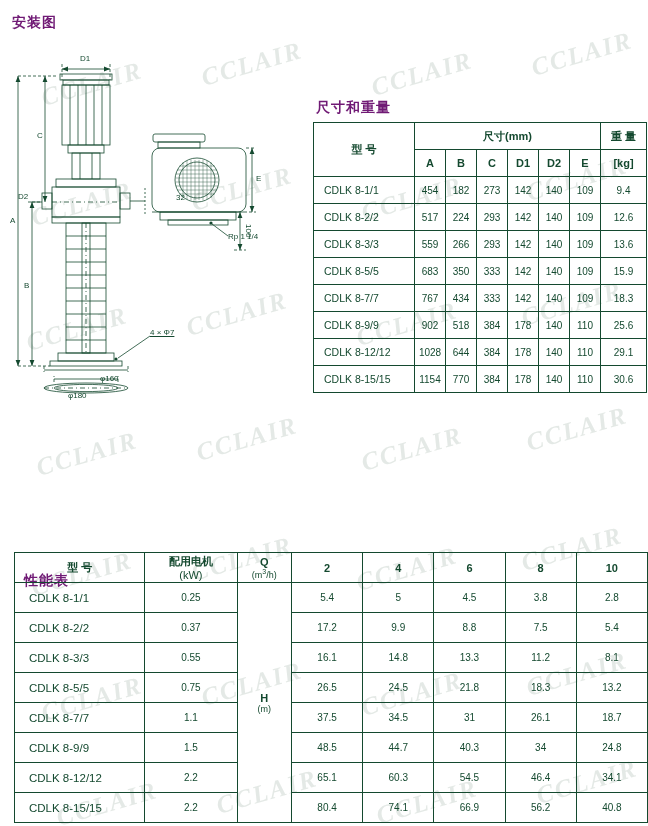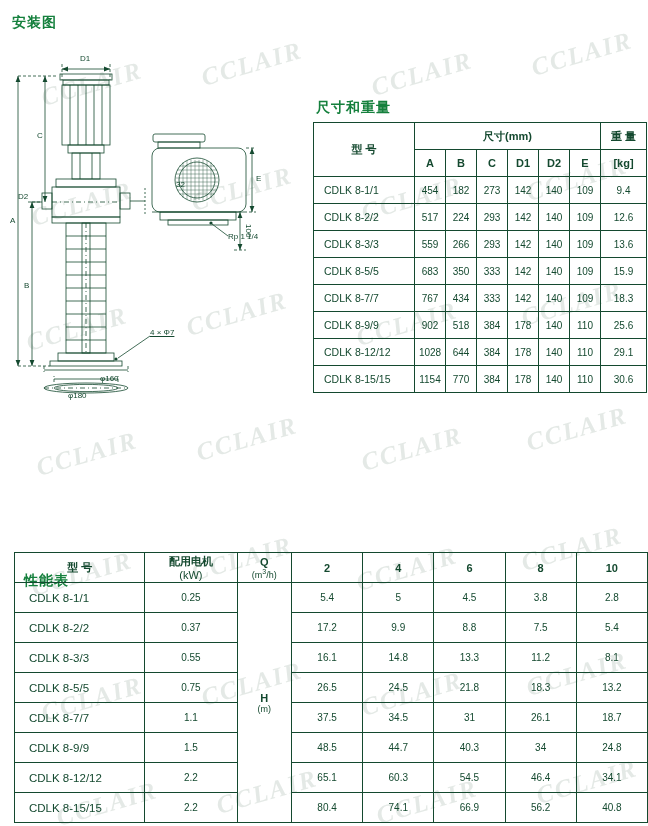--- a/index.html
+++ b/index.html
@@ -27,21 +27,21 @@
     user-select:none;
     transform:rotate(-16deg);
     font-size:25px;
   }
 
   
   .heading{
     position:absolute;
     font-weight:bold;
     font-size:14px;
-    color:#15803d;
+    color:#701a75;
     letter-spacing:1px;
   }
   #h-install{left:12px;top:14px;}
   #h-dims{left:316px;top:99px;}
   #h-perf{left:24px;top:528px;margin-top:44px;}
 
   
   table{border-collapse:collapse;position:absolute;}
   table td, table th{
     border:1px solid #14492f;
@@ -245,21 +245,21 @@
         <path d="M240 214 l-2.4 -6 h4.8 z" fill="#14492f" stroke="none"></path>
         <line x1="234" y1="214" x2="246" y2="214" stroke-dasharray="3,2"></line>
       </g>
     </svg>
 
     <div class="lbl" style="left:80px;top:18px;">D1</div>
     <div class="lbl" style="left:10px;top:180px;">A</div>
     <div class="lbl" style="left:24px;top:245px;">B</div>
     <div class="lbl" style="left:37px;top:95px;">C</div>
     <div class="lbl" style="left:18px;top:156px;">D2</div>
-    <div class="lbl" style="left:146px;top:144px;padding-left:30px;">32</div>
+    <div class="lbl" style="left:146px;top:157px;padding-left:30px;">32</div>
     <div class="lbl" style="left:150px;top:292px;text-decoration:underline;">4 × Φ7</div>
     <div class="lbl" style="left:228px;top:196px;">Rp 1 1/4</div>
     <div class="lbl" style="left:256px;top:138px;">E</div>
     <div class="lbl" style="left:244px;top:188px;writing-mode:vertical-rl;">100</div>
     <div class="lbl" style="left:68px;top:338px;margin-left:32px;">φ160</div>
     <div class="lbl" style="left:68px;top:355px;">φ180</div>
   </div>
 
   <table id="dims-table">
     <thead>

